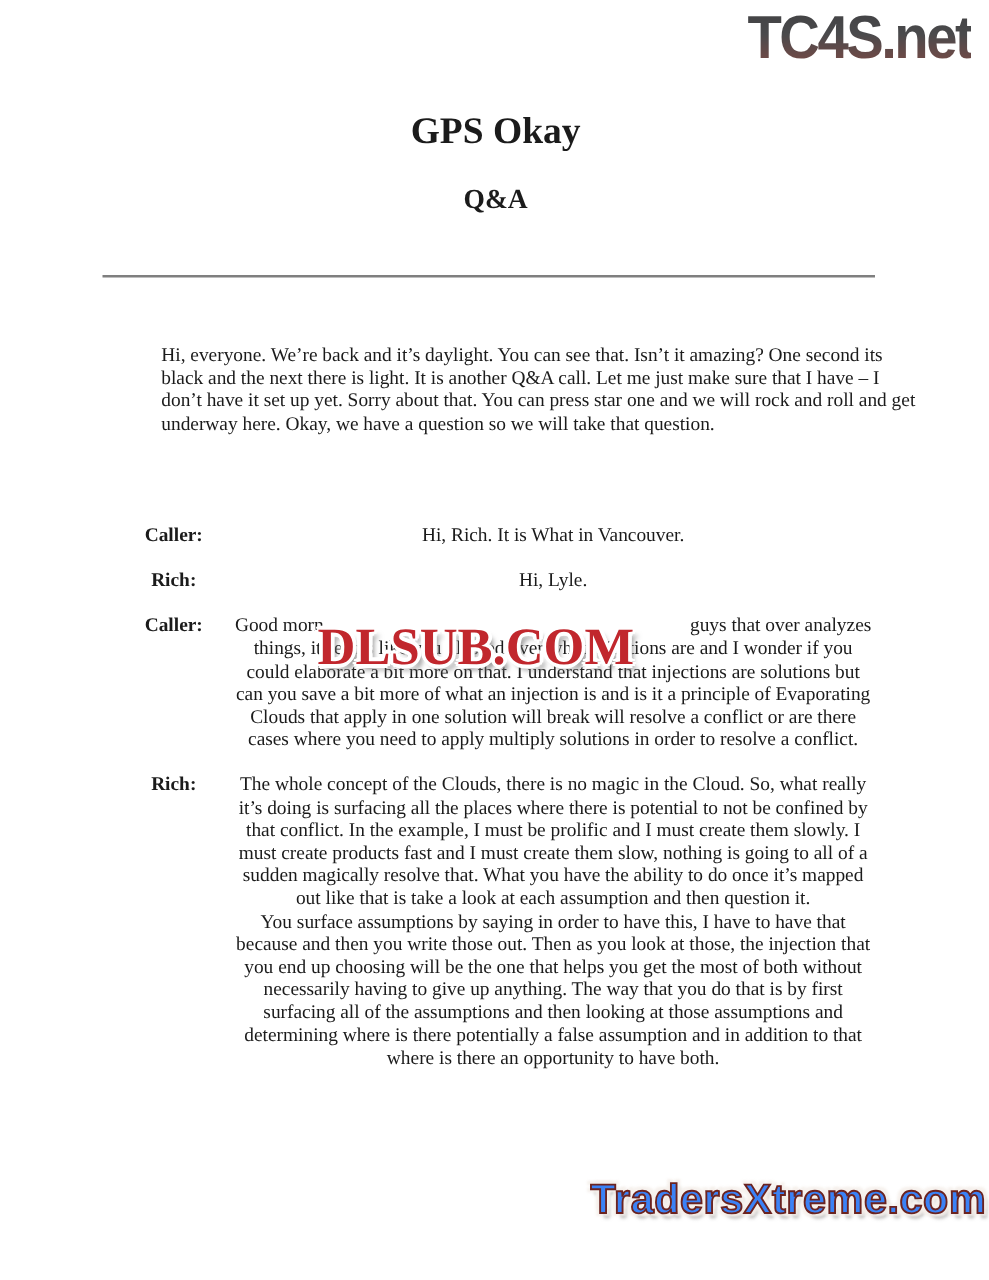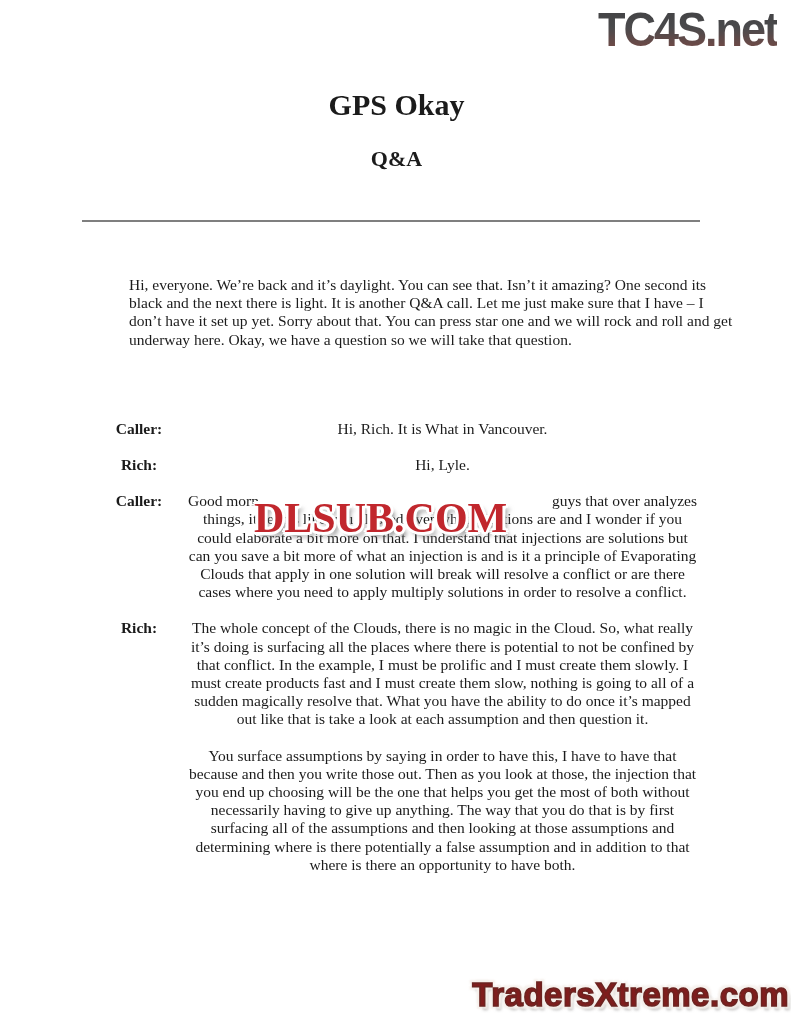--- a/index.html
+++ b/index.html
@@ -64,21 +64,21 @@
   .dialogue-entry {
     display: flex;
     margin-bottom: 18px;
   }
   .speaker-label {
     width: 92px;
     flex-shrink: 0;
     font-weight: bold;
   }
   .dialogue-text { width: 515px; }
-  .dialogue-text p + p { margin-top: 18px; }
+  .dialogue-text p + p { }
   .watermark-spacer {
     display: inline-block;
     width: 293px;
     height: 1px;
   }
   
   .dlsub-watermark {
     position: absolute;
     left: 254px; top: 494px;
     font-family: "Liberation Serif", serif;
@@ -90,26 +90,26 @@
     text-shadow:
       -2px -2px 0 #ffffff, 2px -2px 0 #ffffff,
       -2px 2px 0 #ffffff, 2px 2px 0 #ffffff,
       -3px 0 0 #ffffff, 3px 0 0 #ffffff,
       0 -3px 0 #ffffff, 0 3px 0 #ffffff,
       4px 5px 4px rgba(120,120,120,0.75);
   }
   
   .tradersxtreme-watermark {
     position: absolute;
-    top: 976px; right: 2px;
+    top: 940px; right: 2px;
     font-family: "Liberation Sans", sans-serif;
     font-weight: bold;
     font-size: 33px;
     letter-spacing: 0.5px;
-    color: #7f1d1d;
+    color: #3b82f6;
     -webkit-text-stroke: 1.5px #6b2320;
     text-shadow:
       -3px -3px 2px rgba(245,240,235,0.9), 3px -3px 2px rgba(245,240,235,0.9),
       -3px 3px 2px rgba(245,240,235,0.9), 3px 3px 2px rgba(245,240,235,0.9),
       3px 4px 3px rgba(130,130,130,0.6);
   }
 </style>
 </head>
 <body>
 

